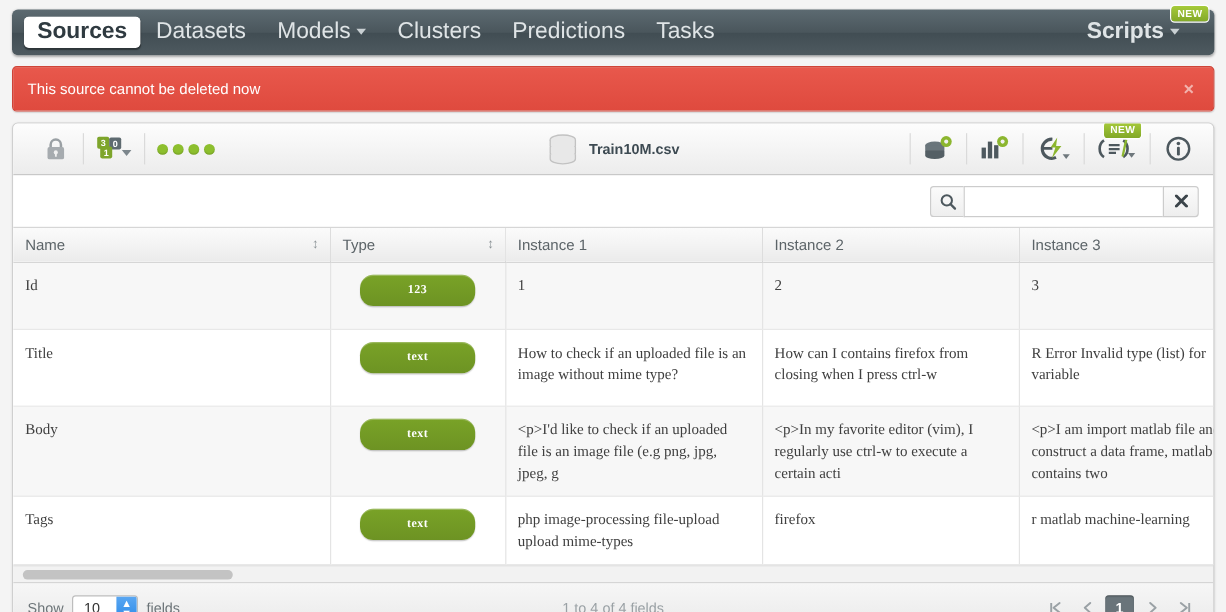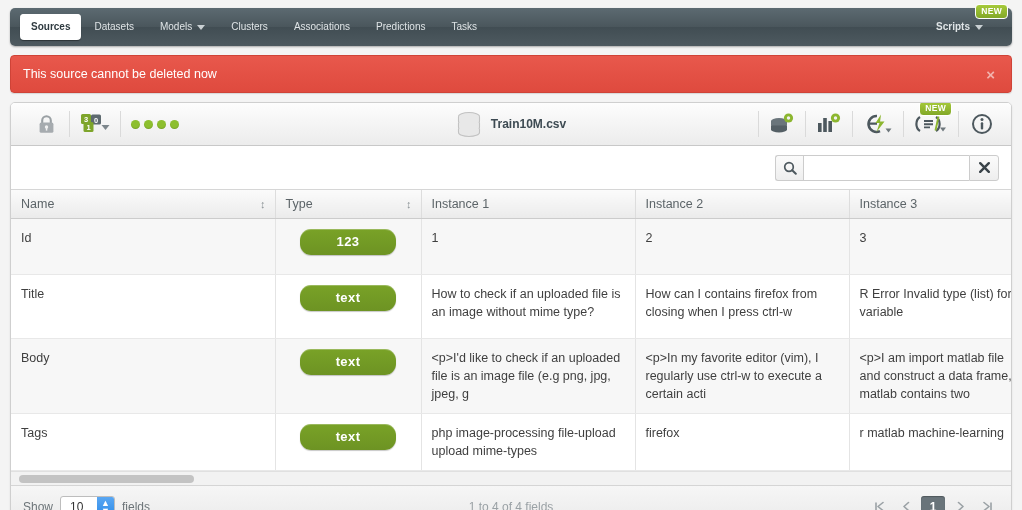--- a/index.html
+++ b/index.html
@@ -26,21 +26,21 @@
     display: flex;
     align-items: center;
     padding: 0 10px;
     position: relative;
     box-shadow: 0 1px 2px rgba(0,0,0,0.30);
   }
   .nav-left { display: flex; align-items: center; }
   .nav-right { margin-left: auto; display: flex; align-items: center; padding-right: 6px; font-weight: bold; }
   .nav-item {
     color: #dfe4e6;
-    font-size: 10px;
+    font-size: 19px;
     padding: 5px 13px;
     cursor: pointer;
     white-space: nowrap;
     line-height: 16px;
   }
   .nav-item.active {
     background: #ffffff;
     color: #2f3a40;
     font-weight: bold;
     border-radius: 4px;
@@ -196,31 +196,32 @@
   }
   table.grid td {
     border-right: 1px solid #e4e4e4;
     border-bottom: 1px solid #e8e8e8;
     font-size: 12.5px;
     color: #3f3f3f;
     padding: 10px 10px;
     vertical-align: top;
     line-height: 18px;
     word-wrap: break-word;
+    font-family: Liberation Serif, serif;
   }
   table.grid tr.odd td { background: #f7f7f7; }
   table.grid tr.even td { background: #ffffff; }
   td.name-cell { color: #3a3a3a; }
   td.type-cell { text-align: center; vertical-align: middle; }
   .pill {
     display: inline-block;
     min-width: 96px;
     background: linear-gradient(to bottom,#79a227 0%,#6d9323 100%);
     color: #ffffff;
-    font-size: 13px;
+    font-size: 10px;
     font-weight: bold;
     padding: 4px 10px;
     border-radius: 11px;
     text-align: center;
     box-shadow: 0 1px 1px rgba(0,0,0,0.22), inset 0 1px 0 rgba(255,255,255,0.25);
     letter-spacing: 0.4px;
   }
 
   
   .hscroll {
@@ -281,23 +282,20 @@
         <span>Sources</span>
       </div>
       <div class="nav-item">
         <span>Datasets</span>
       </div>
       <div class="nav-item">
         <span>Models</span><span class="caret"></span>
       </div>
       <div class="nav-item">
         <span>Clusters</span>
-      </div>
-      <div class="nav-item">
-        <span>Associations</span>
       </div>
       <div class="nav-item">
         <span>Predictions</span>
       </div>
       <div class="nav-item">
         <span>Tasks</span>
       </div>
     </div>
     <div class="nav-right">
       <div class="nav-item">

